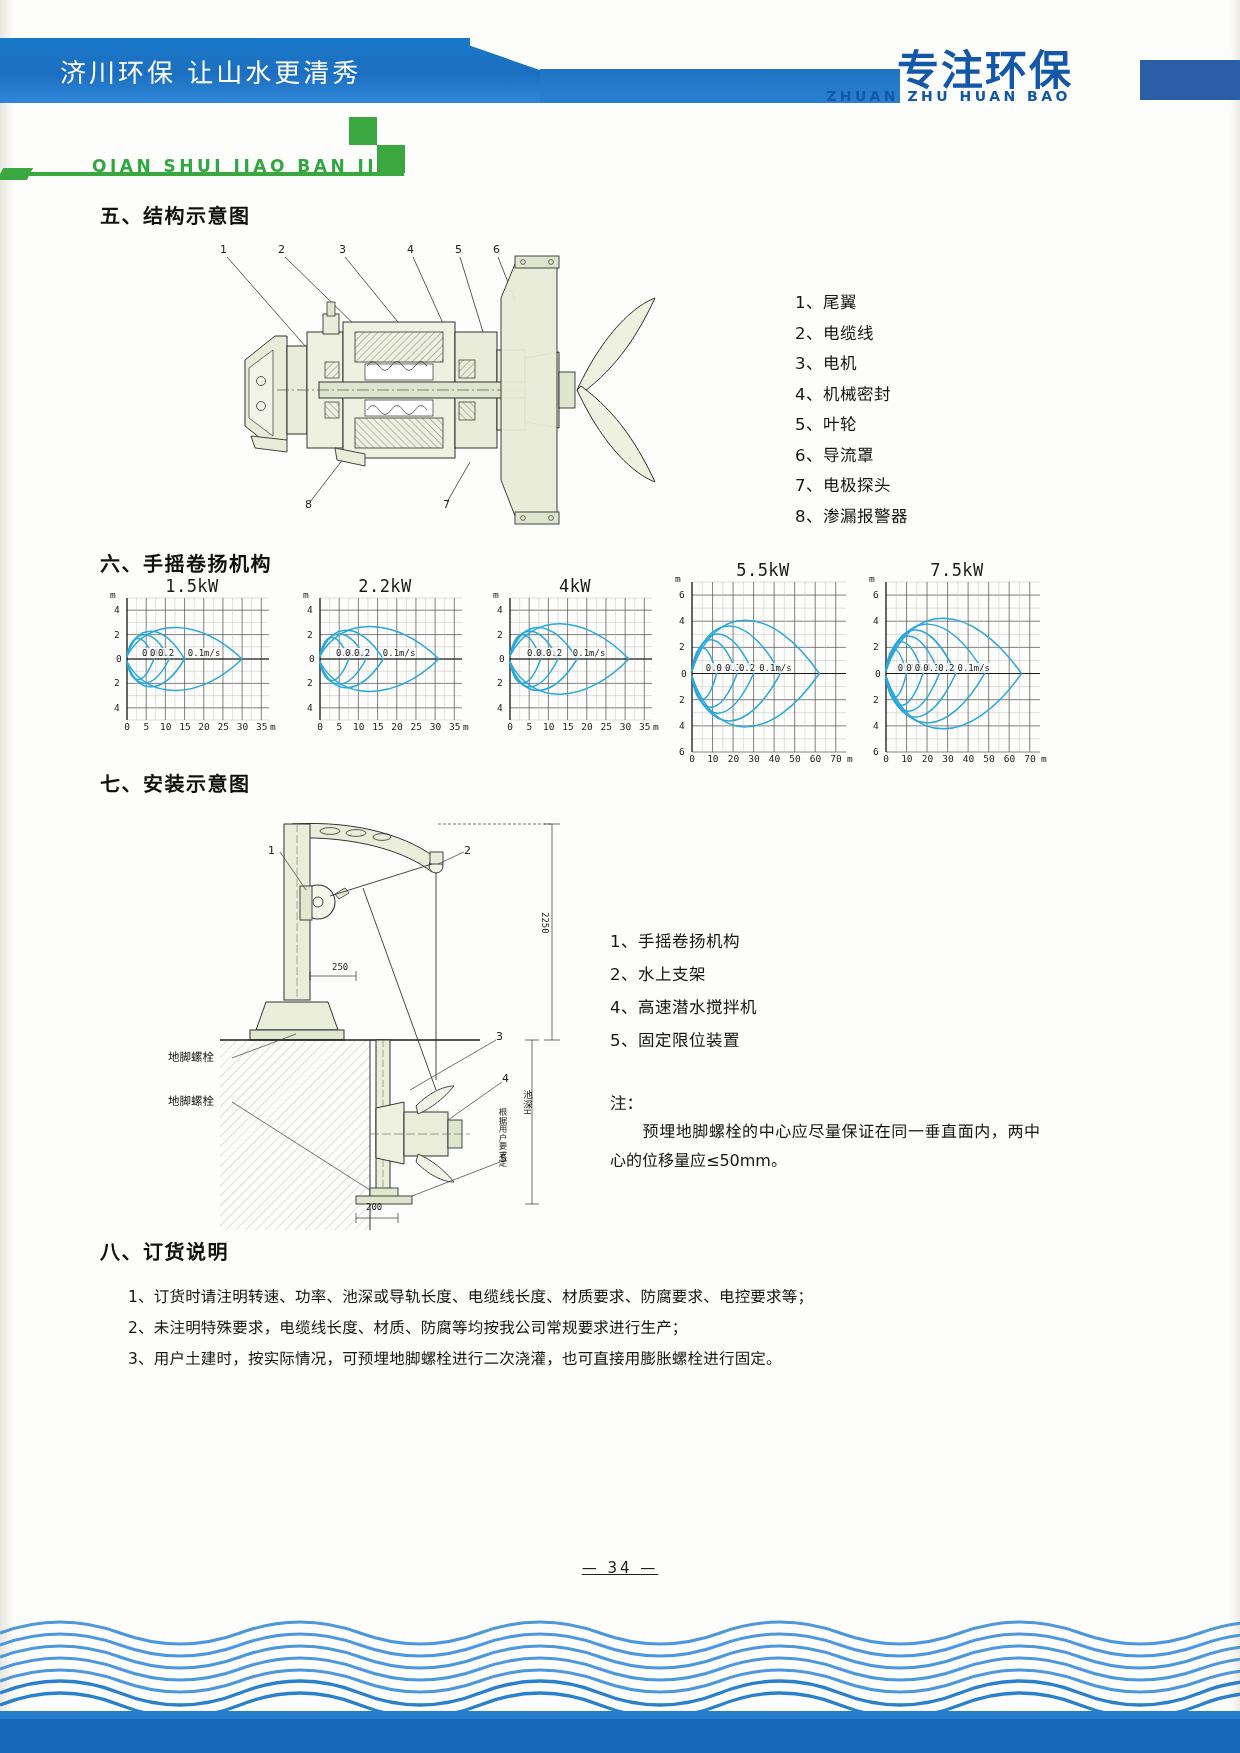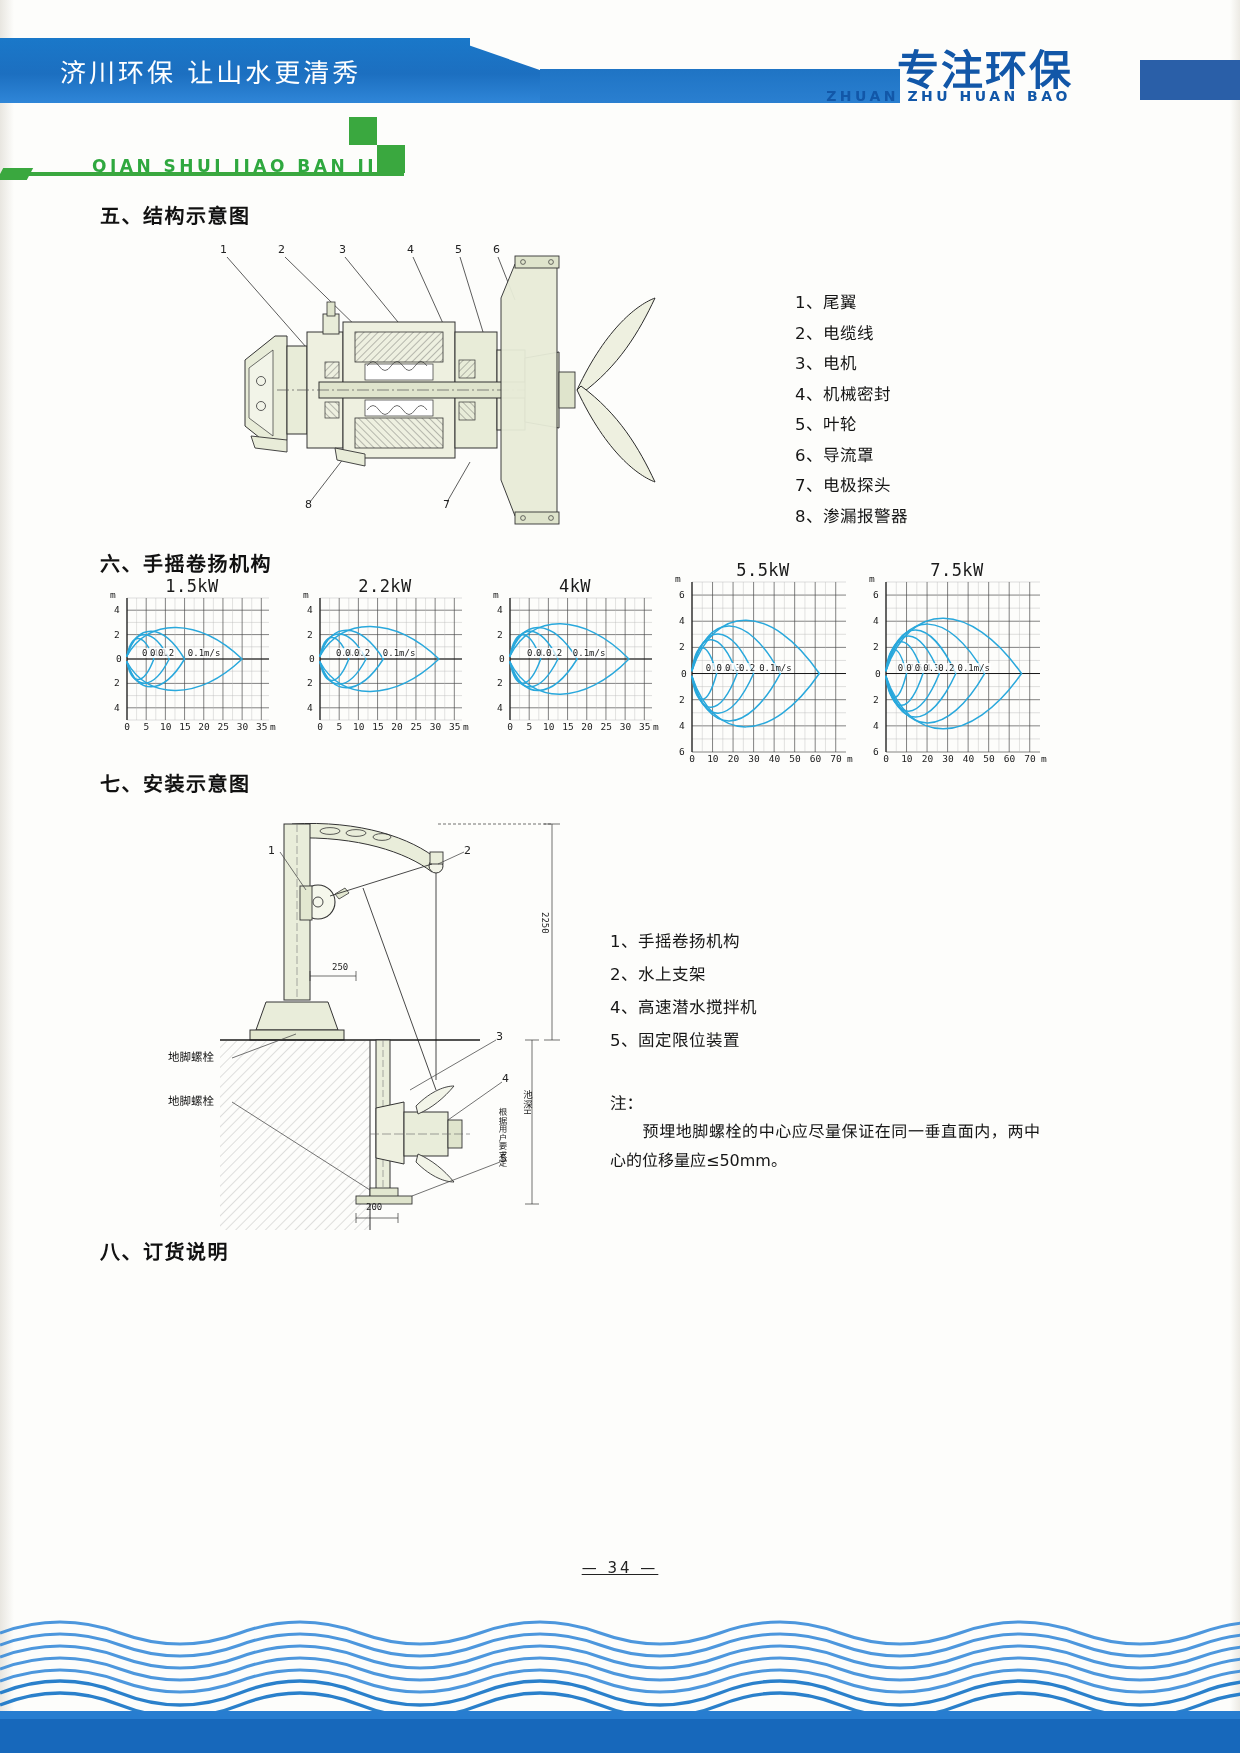--- a/index.html
+++ b/index.html
@@ -493,20 +493,25 @@
     <div class="li">5、固定限位装置</div>
   </div>
 
   <div class="note-label">注：</div>
   <div class="note-body">
     <span class="indent"></span><span>预埋地脚螺栓的中心应尽量保证在同一垂直面内，</span><span>两中心的位移量应≤50mm。</span>
   </div>
 
   <div class="sec-h" style="left:100px;top:1236px;">八、订货说明</div>
 
+  <div class="order-notes">
+    <div class="on">1、订货时请注明转速、功率、池深或导轨长度、电缆线长度、材质要求、防腐要求、电控要求等；</div>
+    <div class="on">2、未注明特殊要求，电缆线长度、材质、防腐等均按我公司常规要求进行生产；</div>
+    <div class="on">3、用户土建时，按实际情况，可预埋地脚螺栓进行二次浇灌，也可直接用膨胀螺栓进行固定。</div>
+  </div>
 
   <div class="pagenum">— 34 —</div>
   <div class="footer">
     <svg width="1240" height="160" viewBox="0 0 1240 160">
       <g fill="none" stroke="#2f86d8" stroke-width="3" opacity="0.85">
         <path d="M0,40 Q60,18 120,40 T240,40 T360,40 T480,40 T600,40 T720,40 T840,40 T960,40 T1080,40 T1200,40 T1320,40"></path>
         <path d="M0,52 Q60,30 120,52 T240,52 T360,52 T480,52 T600,52 T720,52 T840,52 T960,52 T1080,52 T1200,52 T1320,52"></path>
         <path d="M0,64 Q60,42 120,64 T240,64 T360,64 T480,64 T600,64 T720,64 T840,64 T960,64 T1080,64 T1200,64 T1320,64"></path>
         <path d="M0,76 Q60,54 120,76 T240,76 T360,76 T480,76 T600,76 T720,76 T840,76 T960,76 T1080,76 T1200,76 T1320,76"></path>
         <path d="M0,88 Q60,66 120,88 T240,88 T360,88 T480,88 T600,88 T720,88 T840,88 T960,88 T1080,88 T1200,88 T1320,88"></path>

